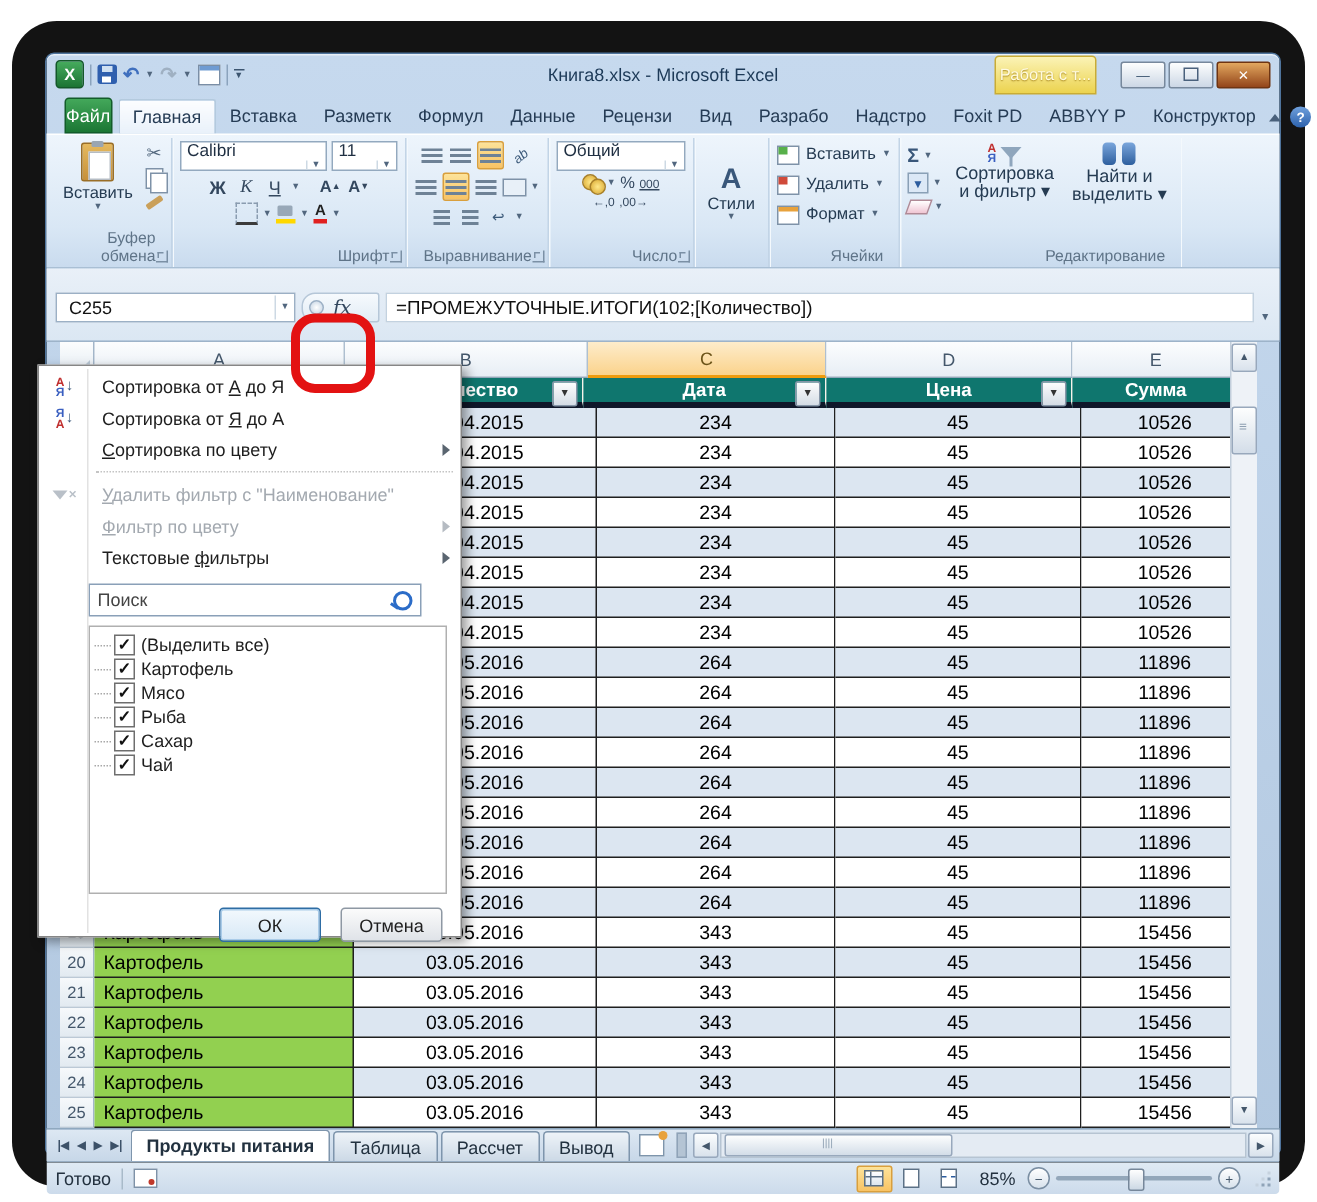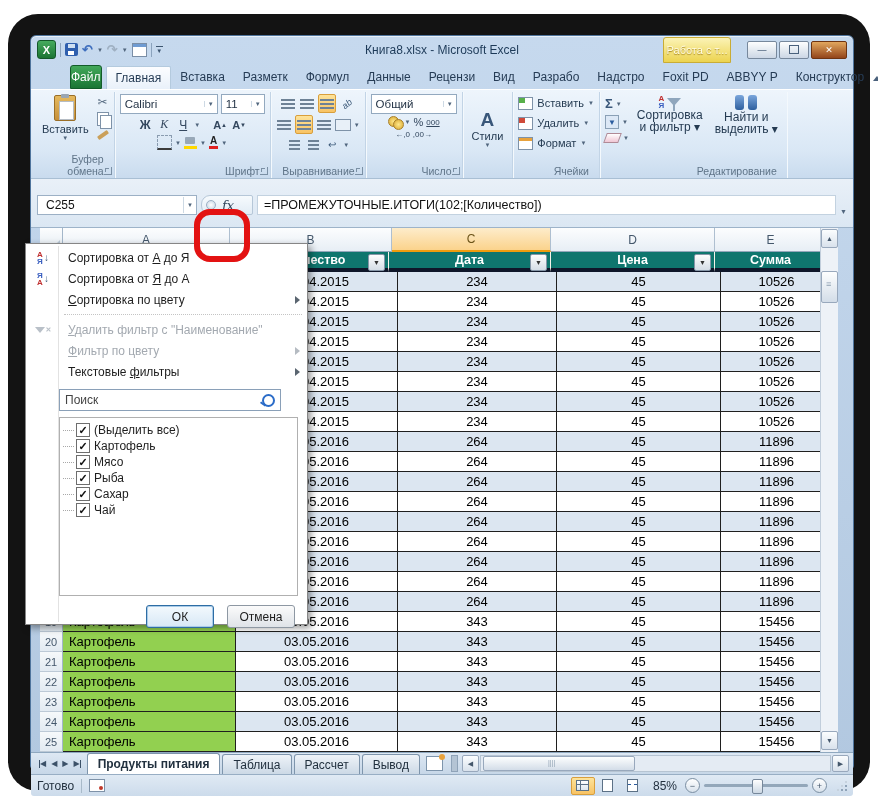--- a/index.html
+++ b/index.html
@@ -26,21 +26,21 @@
   .qat-drop i{font-style:normal;border-top:1px solid #3c5570;width:7px;height:2px;}
   .title-text{position:absolute;left:0;right:0;text-align:center;font-size:12px;color:#1d3a58;}
   .ctx-tab{position:absolute;right:122px;top:1px;width:66px;height:24px;border-radius:3px 3px 0 0;
            background:linear-gradient(#fbf3b6,#ecd34f);border:1px solid #c9ac35;color:#fffbe2;
            font-size:11px;display:flex;align-items:center;justify-content:center;text-shadow:0 1px 1px #a8871c;}
   .winbtns{display:flex;gap:2px;margin-left:auto;z-index:3;}
   .wbtn{width:28px;height:16px;border-radius:2px;border:1px solid #77889c;background:linear-gradient(#fdfefe,#ccd7e5);
         display:flex;align-items:center;justify-content:center;font-size:9px;color:#37506b;}
   .wbtn.close{background:linear-gradient(#e2a75f,#93451a);border-color:#6e3412;color:#fff;width:34px;}
   
-  .tabrow{height:26px;display:flex;align-items:flex-end;padding-left:24px;flex:0 0 auto;position:relative;margin-left:15px;}
+  .tabrow{height:26px;display:flex;align-items:flex-end;padding-left:12px;flex:0 0 auto;position:relative;}
   .file-tab{width:56px;height:22px;border-radius:3px 3px 0 0;background:linear-gradient(#43a85a,#1b7634);
             border:1px solid #135c2a;color:#fff;font-size:12px;display:flex;align-items:center;justify-content:center;margin-right:4px;}
   .rtab{height:22px;line-height:22px;padding:0 9px;font-size:12px;color:#263c55;white-space:nowrap;}
   .rtab.active{background:linear-gradient(#fcfdff,#e9f1fa);border:1px solid #b4cade;border-bottom:none;border-radius:2px 2px 0 0;}
   .tab-right{margin-left:auto;display:flex;align-items:center;gap:6px;padding:0 8px 4px 0;}
   .chev-up{width:0;height:0;border-left:4px solid transparent;border-right:4px solid transparent;border-bottom:5px solid #4a617c;}
   .help{width:14px;height:14px;border-radius:50%;background:linear-gradient(#6fa0dc,#2d62ad);color:#fff;font-size:9px;
         display:flex;align-items:center;justify-content:center;font-weight:bold;}
   .mini{font-size:9px;color:#4a617c;}
   .mini-box{width:8px;height:7px;border:1px solid #4a617c;}
@@ -54,21 +54,21 @@
   .vcol{display:flex;flex-direction:column;gap:2px;align-items:center;}
   .hrow{display:flex;gap:3px;align-items:center;}
   .bigbtn{display:flex;flex-direction:column;align-items:center;justify-content:flex-start;font-size:11px;color:#253b52;padding:1px 4px;}
   .clip{width:20px;height:24px;background:linear-gradient(#e5b95e,#c6903a);border:1px solid #9a6f28;border-radius:2px;position:relative;margin-bottom:2px;}
   .clip:before{content:"";position:absolute;left:4px;top:5px;width:13px;height:17px;background:#fff;border:1px solid #b5bcc4;}
   .clip:after{content:"";position:absolute;left:6px;top:-2px;width:8px;height:4px;background:#9aa6b2;border-radius:1px;}
   .scis{font-size:12px;color:#53687e;line-height:12px;}
   .copy-ic{width:10px;height:12px;background:#fff;border:1px solid #7e92a8;position:relative;}
   .copy-ic:before{content:"";position:absolute;left:2px;top:2px;width:10px;height:12px;background:#fff;border:1px solid #7e92a8;}
   .brush{width:12px;height:4px;background:#caa05a;border-radius:1px;transform:rotate(-35deg);position:relative;top:3px;}
-  .combo{display:flex;align-items:center;background:#fff;border:1px solid #93a9bf;height:18px;font-size:11.5px;color:#1f2f42;padding:0 2px 0 4px;}
+  .combo{display:flex;align-items:flex-start;background:#fff;border:1px solid #93a9bf;height:18px;font-size:11.5px;color:#1f2f42;padding:0 2px 0 4px;flex-direction:column;}
   .combo .arr{margin-left:auto;border-left:1px solid #cdd9e4;padding:0 1px 0 3px;font-size:6px;color:#51667e;}
   .tb{display:flex;align-items:center;justify-content:center;height:17px;min-width:16px;color:#33475e;font-size:12px;}
   .hl{background:linear-gradient(#fde39a,#f8c364);border:1px solid #d99f3c;border-radius:2px;}
   .bld{font-weight:bold;font-size:12px;}
   .ita{font-style:italic;font-size:12px;font-family:"Liberation Serif",serif;}
   .und{text-decoration:underline;font-size:12px;}
   .fsz{font-size:11px;font-weight:bold;position:relative;}
   .fsz sup{font-size:6px;}
   .lines{width:14px;height:10px;background:repeating-linear-gradient(#6e8296 0 2px,transparent 2px 4px);}
   .ablt{font-size:9px;font-style:italic;transform:rotate(-40deg);color:#3c5a7a;}

